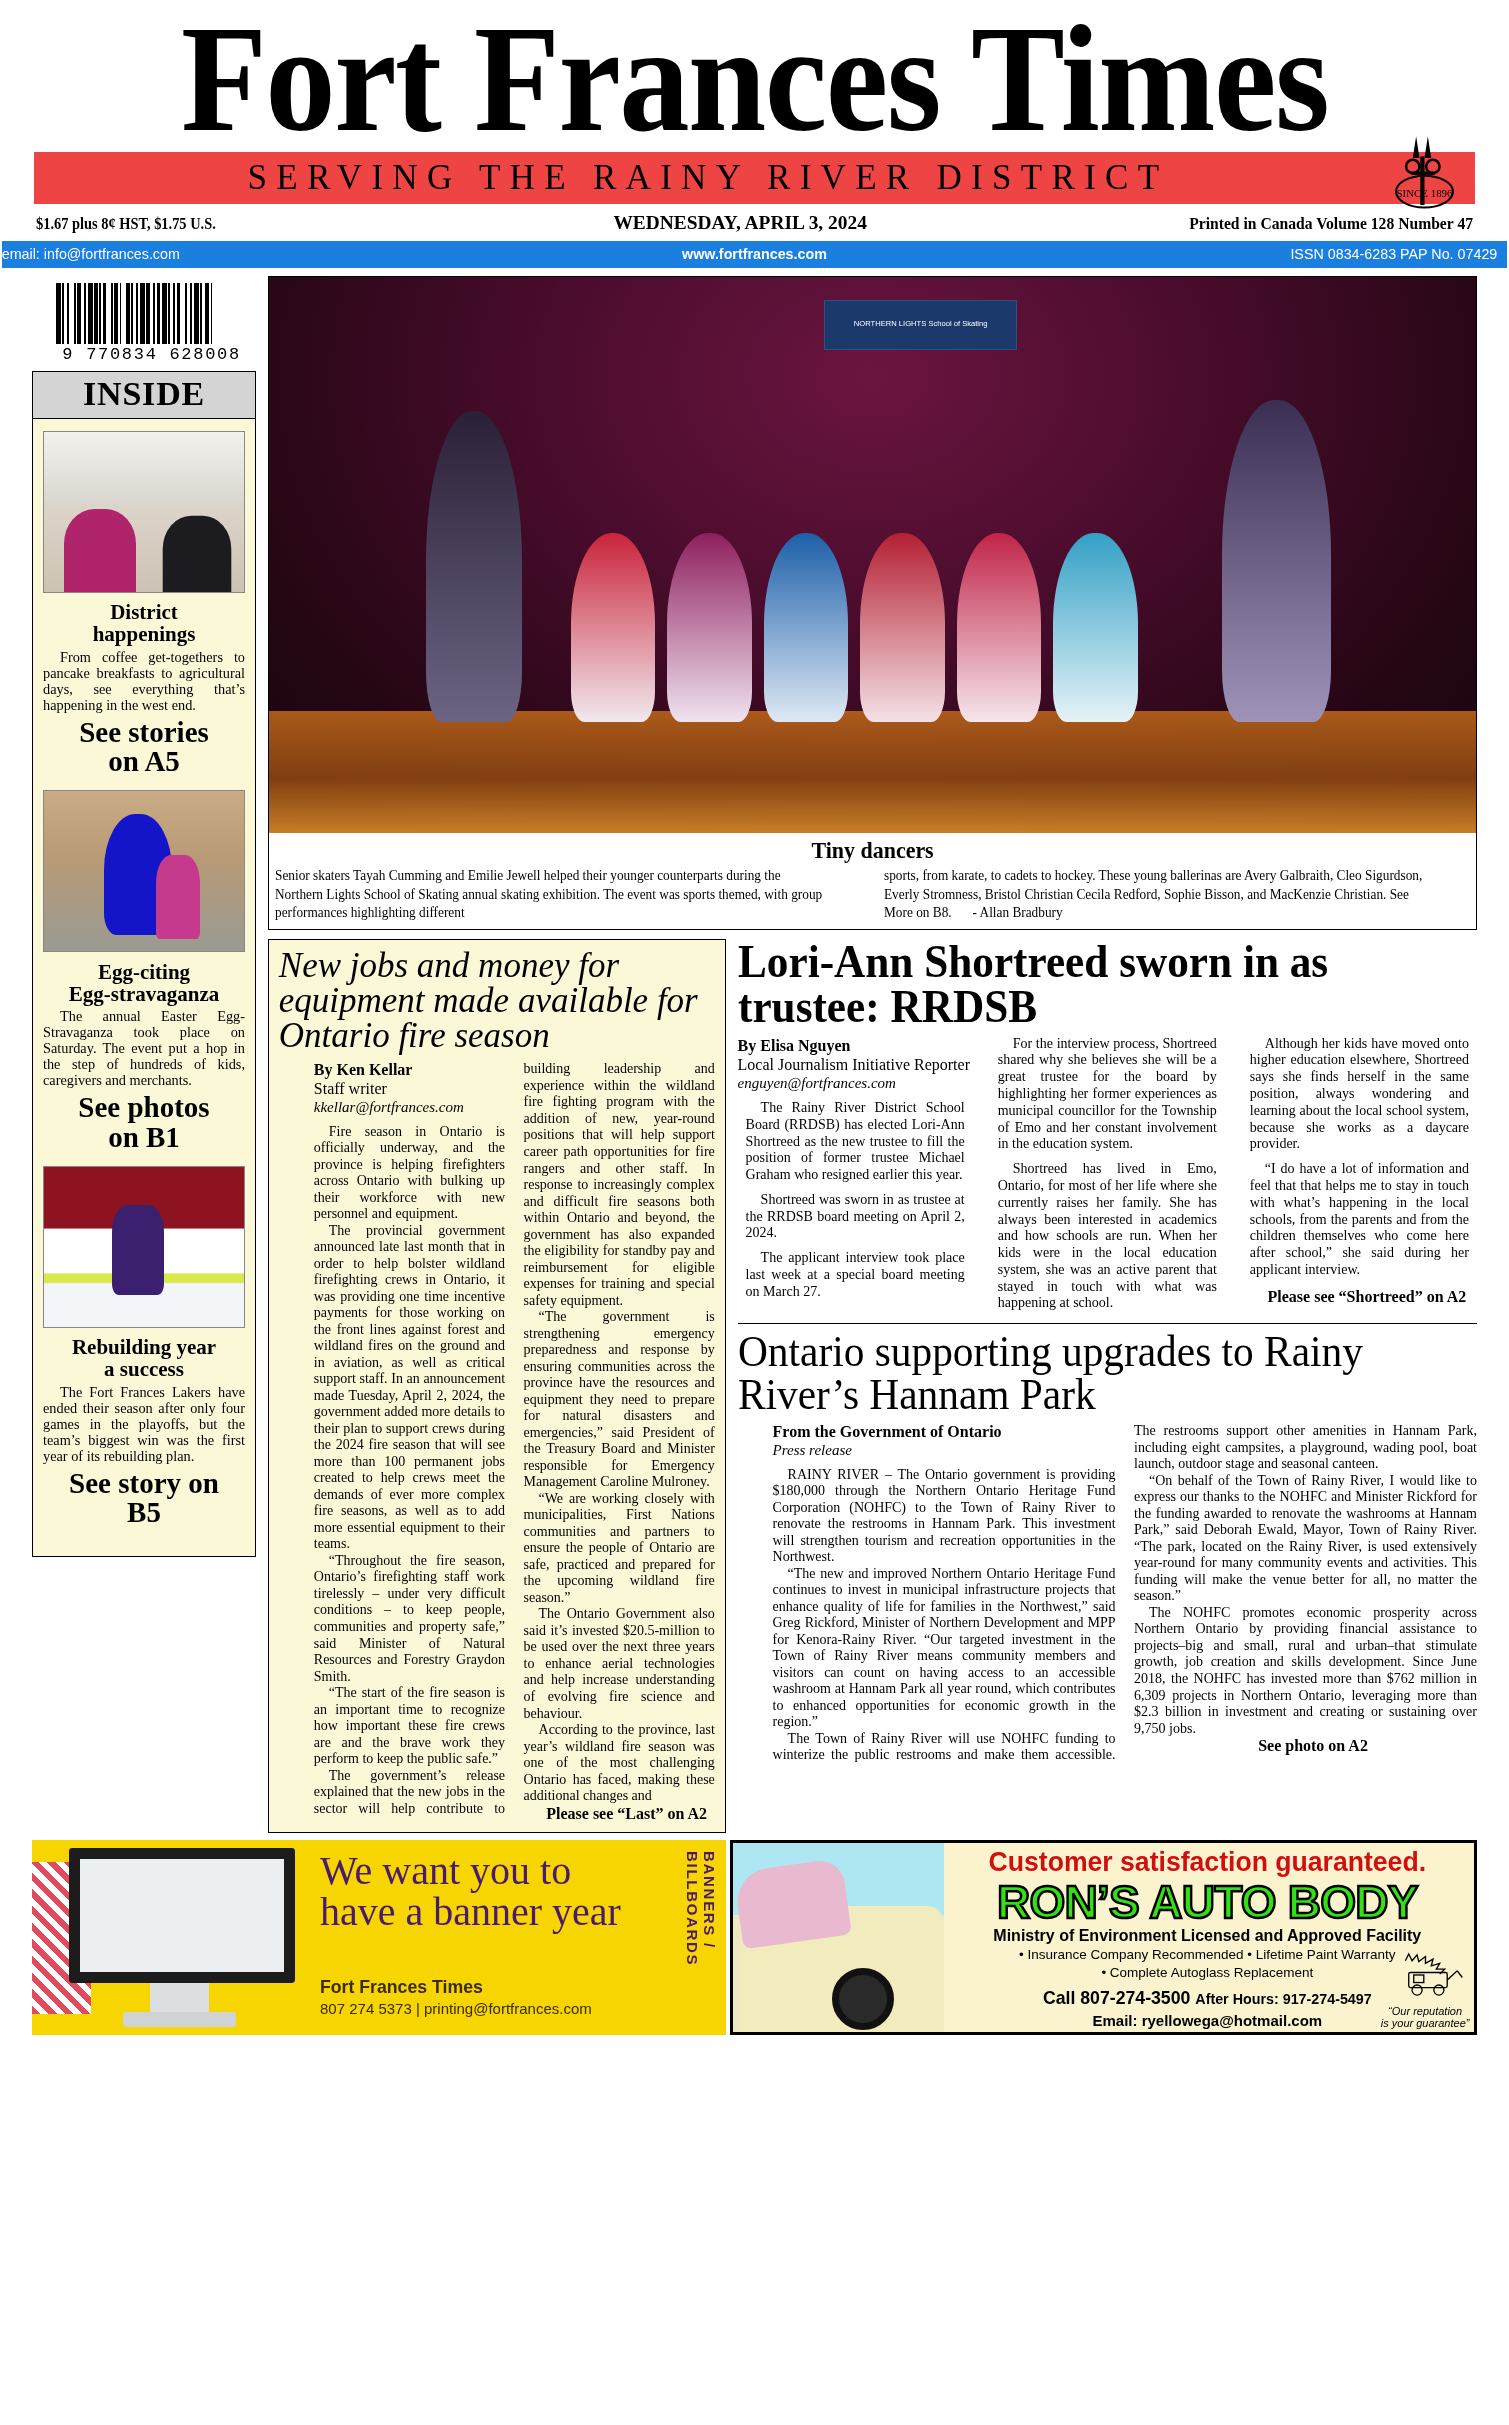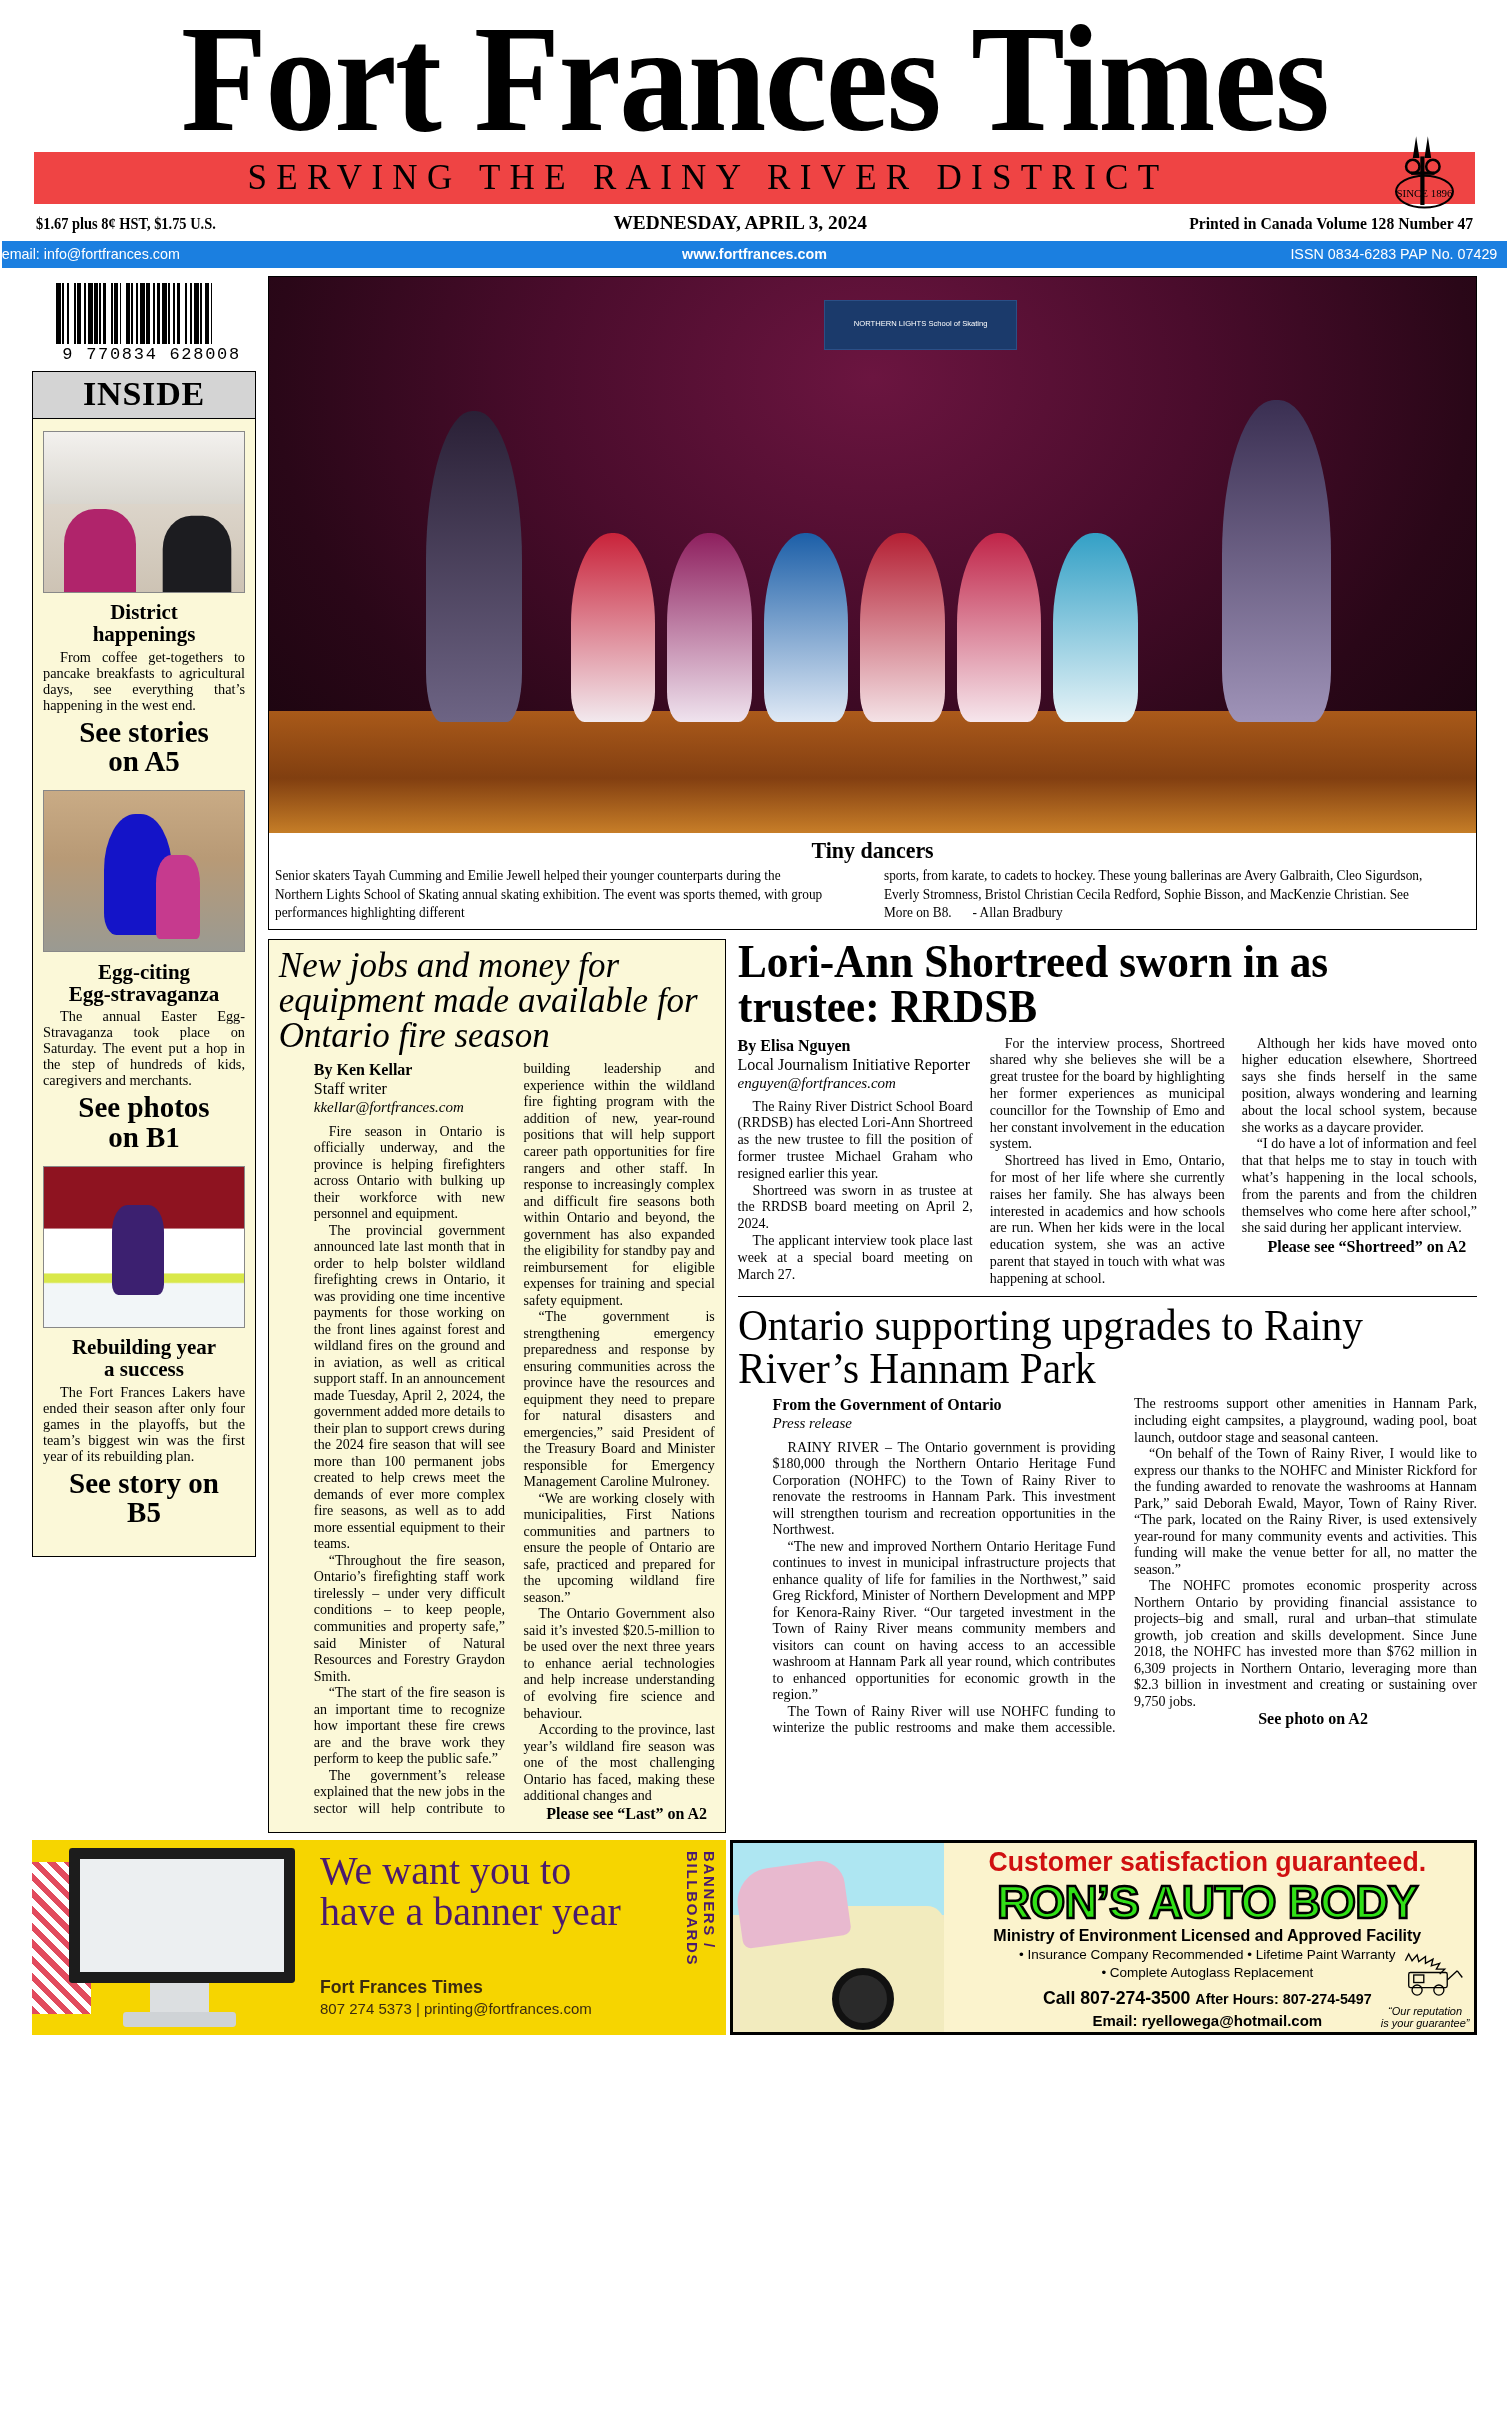--- a/index.html
+++ b/index.html
@@ -238,21 +238,21 @@
   }
   .hl-big2 {
     font-weight: 400;
     font-size: 44px;
     line-height: 0.98;
     transform: scaleX(0.94);
     transform-origin: left;
     margin-bottom: 6.7px;
   }
   .threecol { column-count: 3; column-gap: 17px; font-size: 14px; line-height: 1.2; text-align: justify; }
-  .threecol p { text-indent: 15px; margin:0; }
+  .threecol p { text-indent: 15px; margin:8px; }
   .art-sep { border-top: 1.7px solid #000; margin: 8.4px 0 6.7px 0; }
 
   
   .ads { display:flex; gap: 4px; padding: 6.7px 32px 8.4px 32px; }
   .ad-banner {
     flex: 0 0 694px;
     background: #f6d500;
     position: relative;
     height: 195px;
     overflow: hidden;
@@ -571,21 +571,21 @@
       <div class="auto-person"></div>
     </div>
     <div class="auto-text">
       <div class="auto-h1">Customer satisfaction guaranteed.</div>
       <div class="auto-h2">RON’S AUTO BODY</div>
       <div class="auto-h3">Ministry of Environment Licensed and Approved Facility</div>
       <div class="auto-li">• Insurance Company Recommended • Lifetime Paint Warranty</div>
       <div class="auto-li">• Complete Autoglass Replacement</div>
       <div class="auto-call">
         <span>Call 807-274-3500</span>
-        <small>After Hours: 807-274-5497</small>
+        <small>After Hours: 917-274-5497</small>
       </div>
       <div class="auto-mail">Email: ryellowega@hotmail.com</div>
       <div class="auto-addr">990 McIrvine Road, Fort Frances, Ontario P9A 3W5</div>
       <svg class="auto-seal" viewBox="0 0 86 60">
         <g stroke="#000" fill="none" stroke-width="1.6">
           <path d="M10 10 L14 2 L18 10 L24 3 L26 11 L34 5 L34 13 L43 8 L41 16 L51 13 L47 20 L57 20 L51 26"></path>
           <rect x="14" y="24" width="46" height="18" rx="2"></rect>
           <rect x="20" y="27" width="12" height="9"></rect>
           <circle cx="24" cy="45" r="6"></circle>
           <circle cx="50" cy="45" r="6"></circle>

